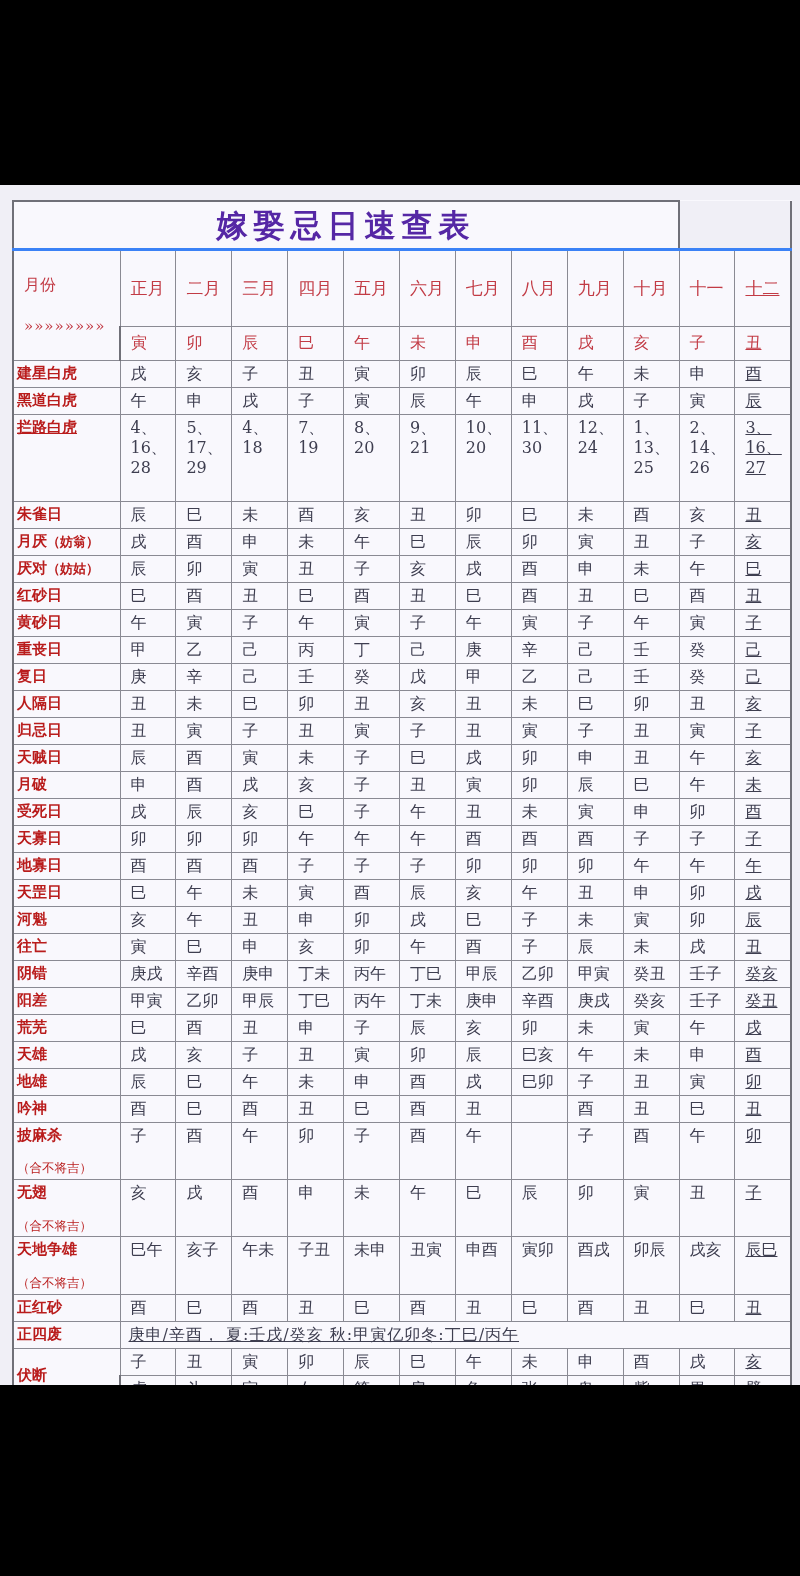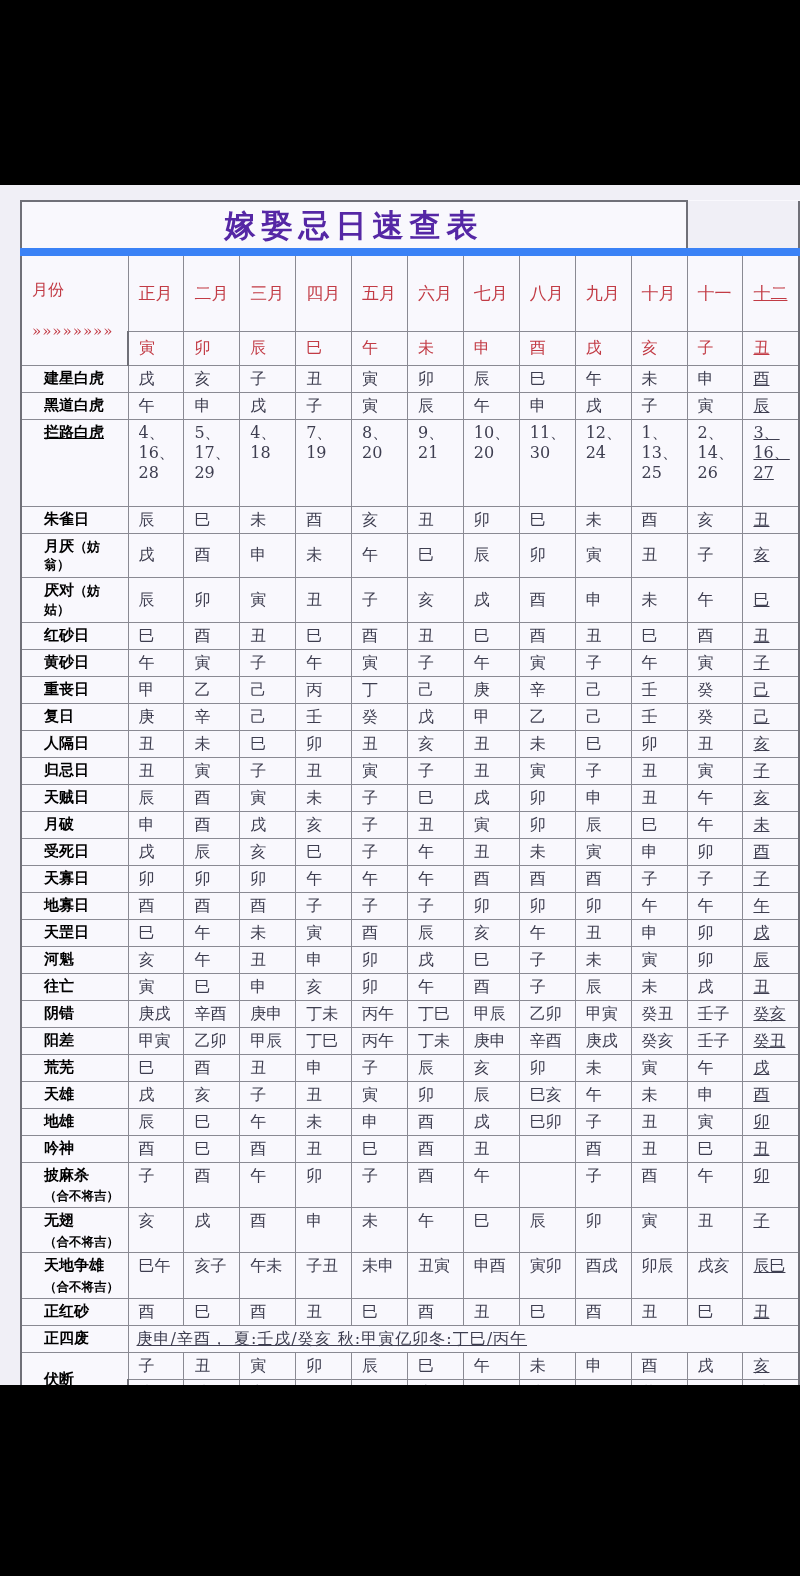--- a/index.html
+++ b/index.html
@@ -6,21 +6,21 @@
   body{
     width:800px;height:1576px;
     background:#f0eff6;
     font-family:"DejaVu Serif","Liberation Serif",serif;
     position:relative;
   }
   .bar{position:absolute;left:0;width:800px;background:#000;}
   .bar.top{top:0;height:185px;}
   .bar.bottom{top:1385px;height:191px;}
   .content{
-    position:absolute;top:185px;left:8px;width:685px;height:1200px;
+    position:absolute;top:185px;left:0;width:685px;height:1200px;
     background:#f0eff6;
   }
   table.main{
     border-collapse:collapse;
     table-layout:fixed;
     margin:15px 0 0 12px;
     width:778px;
     background:#f9f8fd;
   }
   col.c-label{width:107px;}
@@ -50,33 +50,33 @@
   }
   td.filler{border:none;background:#f0eff6;}
   tr.months td{height:58px;color:#c23b45;font-size:17px;}
   tr.branches td{height:22px;color:#c23b45;font-size:16px;}
   td.head-label{vertical-align:middle;color:#c23b45;}
   .head-label .hl1{display:block;font-size:16px;}
   .head-label .hl2{display:block;font-size:15px;letter-spacing:1px;}
   td.label{
     font-family:"DejaVu Sans","Liberation Sans",sans-serif;
     font-weight:bold;
-    color:#000000;
+    color:#b91c1c;
     font-size:15px;
-    padding-left:22px;
+    padding-left:3px;
   }
-  td.label .sub{display:block;font-size:12.5px;font-weight:bold;margin-top:4px;}
+  td.label .sub{display:block;font-size:12.5px;font-weight:normal;margin-top:16px;}
   td.label .sub-inline{font-size:13px;font-weight:bold;}
   tr.vtop td{vertical-align:top;}
   td.span-cell{padding-left:8px;letter-spacing:1px;}
   
   td:first-child{border-left:2px solid #707078;}
   td:last-child{border-right:2px solid #707078;text-decoration:underline;}
   tr.last-row td{border-bottom:2px solid #707078;}
-  tr.months td{border-top:8px solid #3b82f6;}
+  tr.months td{border-top:3px solid #3b82f6;}
   td.tall-row-height{height:80px;text-decoration:underline;}
 </style>
 </head>
 <body>
 
 <div class="bar top"></div>
 
 <div class="content">
   <table class="main">
     <colgroup>

